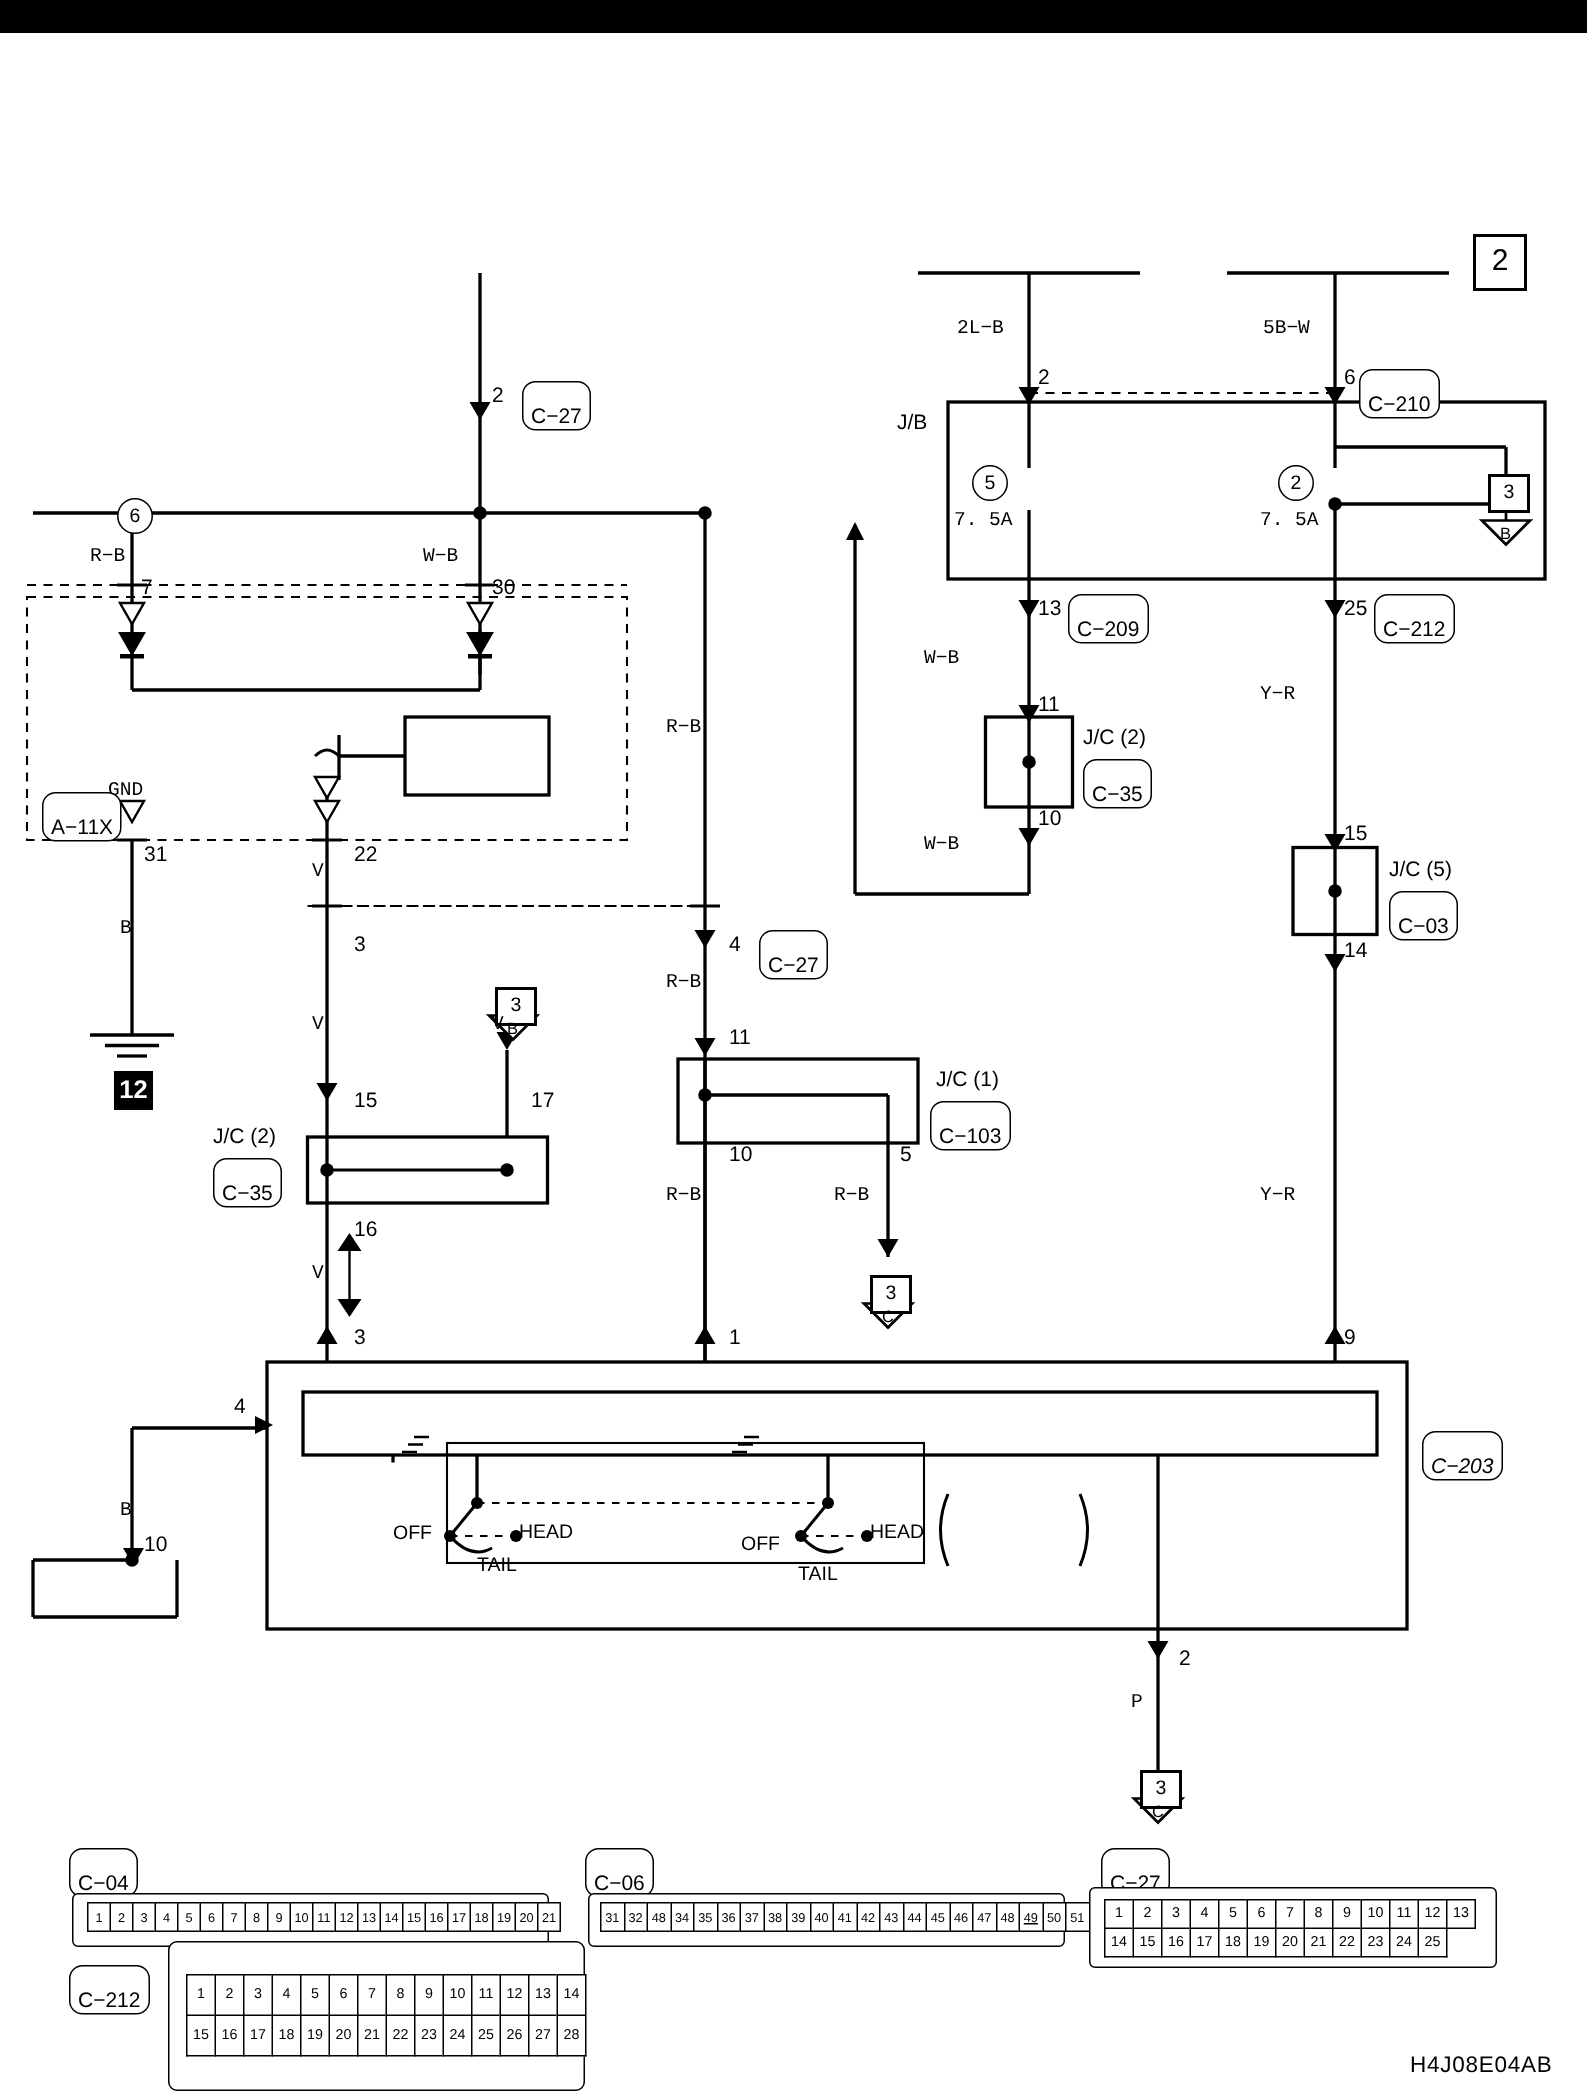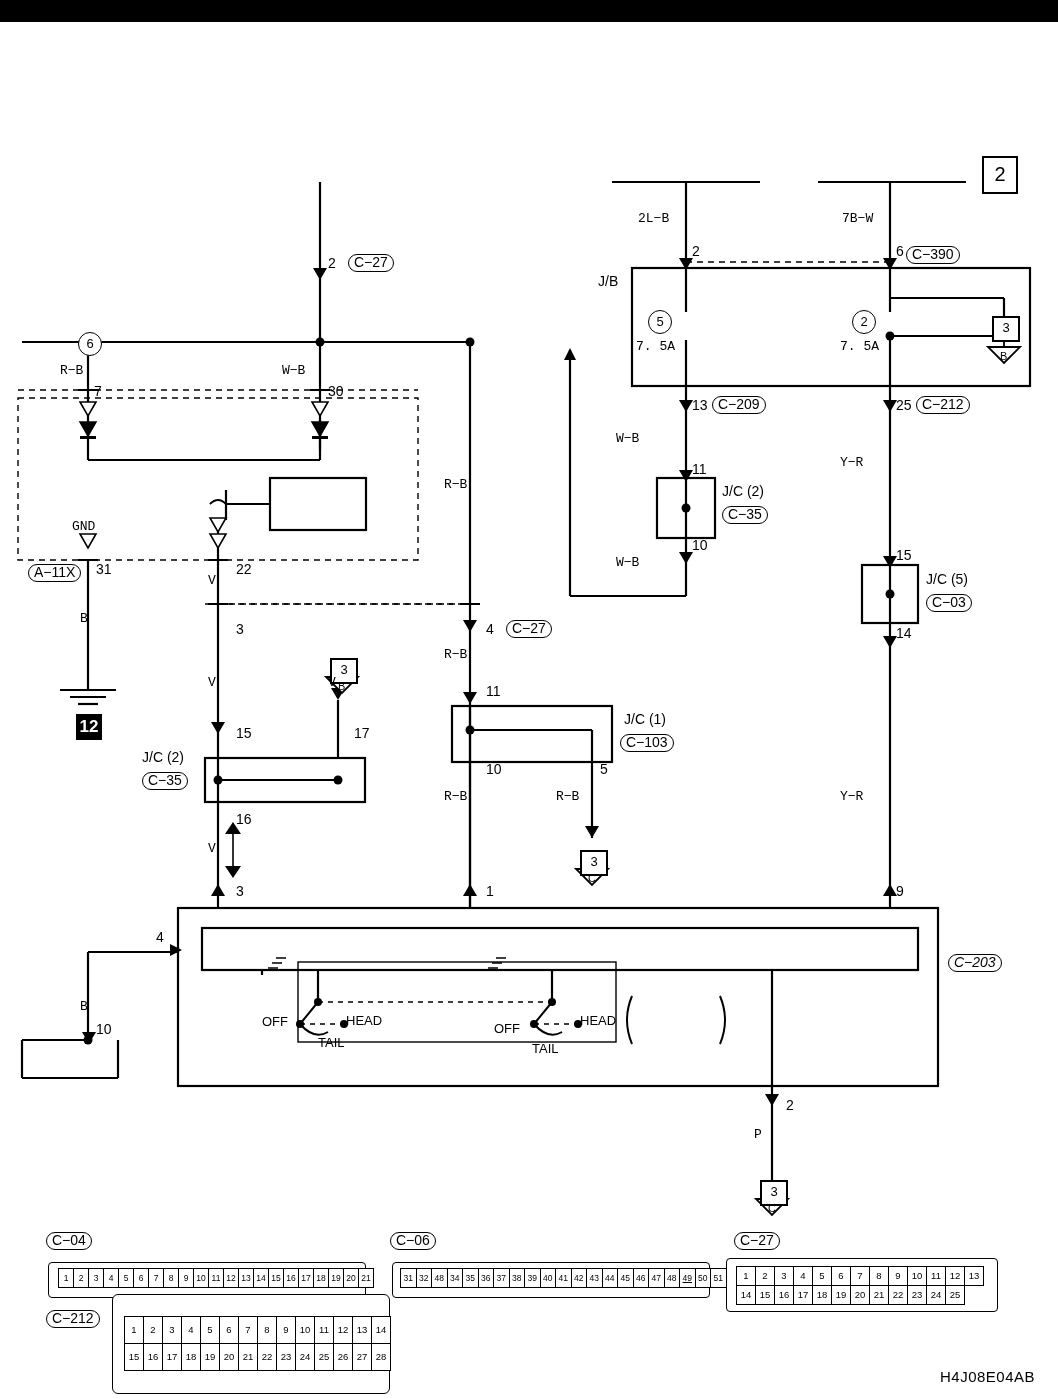--- a/index.html
+++ b/index.html
@@ -3,21 +3,21 @@
 <meta charset="utf-8">
 <style>
   html,body{margin:0;padding:0;background:#fff;}
   body{width:1058px;height:1399px;position:relative;font-family:"Liberation Sans",sans-serif;color:#000;overflow:hidden;}
   #sheet{position:absolute;left:0;top:0;width:1058px;height:1399px;}
   .topbar{position:absolute;left:0;top:0;width:1058px;height:22px;background:#000;}
   svg.wires{position:absolute;left:0;top:0;width:1058px;height:1399px;}
   .lbl{position:absolute;font-size:14px;line-height:14px;white-space:nowrap;font-family:"Liberation Sans",sans-serif;}
   .lbl.mono{font-family:"Liberation Mono",monospace;font-size:13px;}
   .num{position:absolute;font-size:14px;line-height:14px;}
-  .boxlbl{position:absolute;border:1.5px solid #000;border-radius:9px;padding:0 5px 2px 5px;font-size:14px;line-height:14px;background:#fff;white-space:nowrap;}
+  .boxlbl{position:absolute;border:1.5px solid #000;border-radius:9px;padding:15px 5px 2px 5px;font-size:14px;line-height:14px;background:#fff;white-space:nowrap;}
   .sqbox{position:absolute;border:2px solid #000;background:#fff;text-align:center;font-size:15px;line-height:17px;}
   .circ{position:absolute;border:1.5px solid #000;border-radius:50%;text-align:center;background:#fff;}
   .blackbox{position:absolute;background:#000;color:#fff;text-align:center;font-weight:bold;}
   .connbox{position:absolute;border:1.5px solid #000;background:#fff;}
   .code{position:absolute;font-size:15px;letter-spacing:.5px;}
   .pinrow{position:absolute;display:flex;}
   .pinrow div{border:1px solid #000;border-right:none;font-size:8.5px;line-height:11px;text-align:center;background:#fff;}
   .pinrow div:last-child{border-right:1px solid #000;}
   .pgrid{position:absolute;display:flex;flex-direction:column;}
   .pgrid .r{display:flex;}
@@ -228,25 +228,25 @@
     <g stroke="#000" stroke-width="1.4" stroke-dasharray="6,5">
       <line x1="18" y1="390" x2="418" y2="390"></line>
       <line x1="686" y1="262" x2="890" y2="262"></line>
       <line x1="205" y1="604" x2="470" y2="604"></line>
     </g>
   </svg>
 
   <div class="sqbox" style="left:982px;top:156px;width:32px;height:34px;font-size:20px;line-height:32px;"><span>2</span></div>
 
   <div class="lbl mono" style="left:638px;top:212px;">2L−B</div>
-  <div class="lbl mono" style="left:842px;top:212px;">7B−W</div>
+  <div class="lbl mono" style="left:842px;top:212px;">5B−W</div>
 
   <div class="num" style="left:692px;top:244px;">2</div>
   <div class="num" style="left:896px;top:244px;">6</div>
-  <div class="boxlbl" style="left:906px;top:246px;">C−390</div>
+  <div class="boxlbl" style="left:906px;top:246px;">C−210</div>
 
   <div class="lbl" style="left:598px;top:274px;">J/B</div>
 
   <div class="circ" style="left:648px;top:310px;width:22px;height:22px;line-height:22px;font-size:13px;"><span>5</span></div>
   <div class="circ" style="left:852px;top:310px;width:22px;height:22px;line-height:22px;font-size:13px;"><span>2</span></div>
   <div class="lbl mono" style="left:636px;top:340px;">7. 5A</div>
   <div class="lbl mono" style="left:840px;top:340px;">7. 5A</div>
   <div class="sqbox" style="left:992px;top:316px;width:24px;height:22px;font-size:13px;line-height:20px;"><span>3</span></div>
   <div class="lbl" style="left:1000px;top:349px;font-size:11px;">B</div>
 
@@ -275,21 +275,21 @@
 
   <div class="circ" style="left:78px;top:332px;width:22px;height:22px;line-height:22px;font-size:13px;"><span>6</span></div>
   <div class="lbl mono" style="left:60px;top:364px;">R−B</div>
   <div class="lbl mono" style="left:282px;top:364px;">W−B</div>
   <div class="num" style="left:94px;top:384px;">7</div>
   <div class="num" style="left:328px;top:384px;">30</div>
 
   <div class="lbl mono" style="left:444px;top:478px;">R−B</div>
 
   <div class="lbl mono" style="left:72px;top:520px;">GND</div>
-  <div class="boxlbl" style="left:28px;top:564px;">A−11X</div>
+  <div class="boxlbl" style="left:28px;top:528px;">A−11X</div>
   <div class="num" style="left:96px;top:562px;">31</div>
   <div class="num" style="left:236px;top:562px;">22</div>
   <div class="lbl mono" style="left:80px;top:612px;">B</div>
   <div class="blackbox" style="left:76px;top:714px;width:26px;height:26px;line-height:26px;font-size:17px;"><span>12</span></div>
 
   <div class="lbl mono" style="left:208px;top:574px;">V</div>
   <div class="num" style="left:236px;top:622px;">3</div>
   <div class="lbl mono" style="left:208px;top:676px;">V</div>
   <div class="num" style="left:236px;top:726px;">15</div>
   <div class="lbl" style="left:142px;top:750px;">J/C (2)</div>

